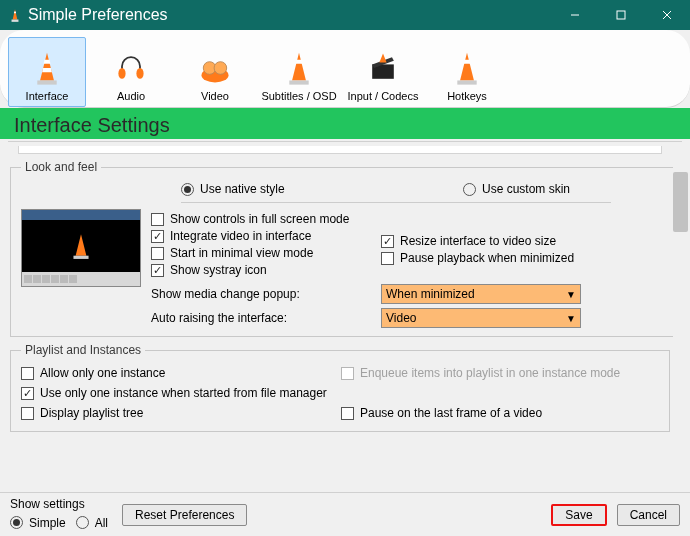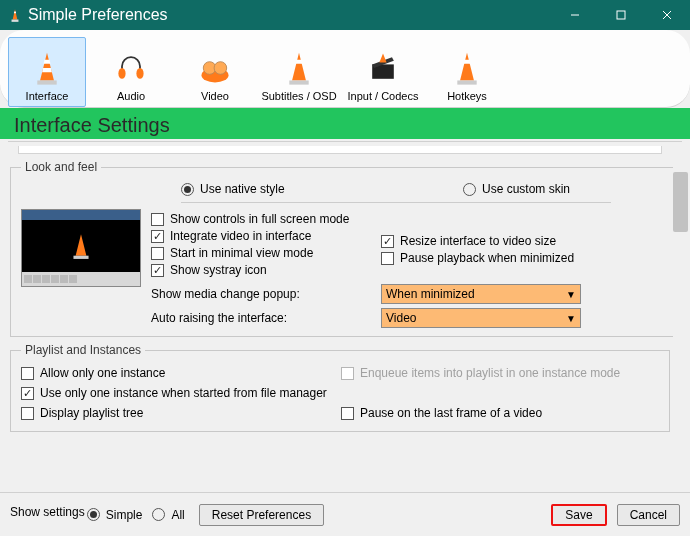--- a/index.html
+++ b/index.html
@@ -38,21 +38,21 @@
   .lf-body { display:flex; gap:10px; }
   .lf-opts { flex:1; }
   .twoc { display:flex; }
   .twoc .left { width:230px; }
   .twoc .right { flex:1; }
   .label-dd { display:flex; align-items:center; margin-top:4px; }
   .label-dd .ddlabel { width:230px; }
   .dropdown { width:200px; height:20px; border:1px solid #8a8a8a; background:#fdba74; display:flex; align-items:center; padding:0 4px; justify-content:space-between; }
   .dropdown .arrow { font-size:10px; }
   .footer { position:absolute; left:0; right:0; bottom:0; height:44px; border-top:1px solid #d0d0d0; background:#f0f0f0; display:flex; align-items:center; padding:0 10px; }
-  .footer .showset { display:flex; flex-direction:row; gap:2px; }
+  .footer .showset { display:flex; flex-direction:column; gap:2px; }
   .footer .showset .radios { display:flex; gap:10px; align-items:center; }
   .btn { height:22px; border:1px solid #8a8a8a; background:#e9e9e9; padding:0 12px; display:flex; align-items:center; border-radius:2px; }
   .btn.save { border:2px solid #e11; }
   .footer-right { margin-left:auto; display:flex; gap:10px; }
   .reset { margin-left:14px; }
   .topstrip { height:8px; border:1px solid #d4d4d4; border-top:none; margin:0 8px; background:#fff; }
   .style-row { display:flex; padding:2px 0 6px 160px; gap:42px; align-items:center; }
   .style-row .opt { display:flex; align-items:center; gap:6px; width:200px; }
   .style-underline { border-bottom:1px solid #ccc; margin:0 0 6px 160px; width:430px; height:1px; }
 </style>

